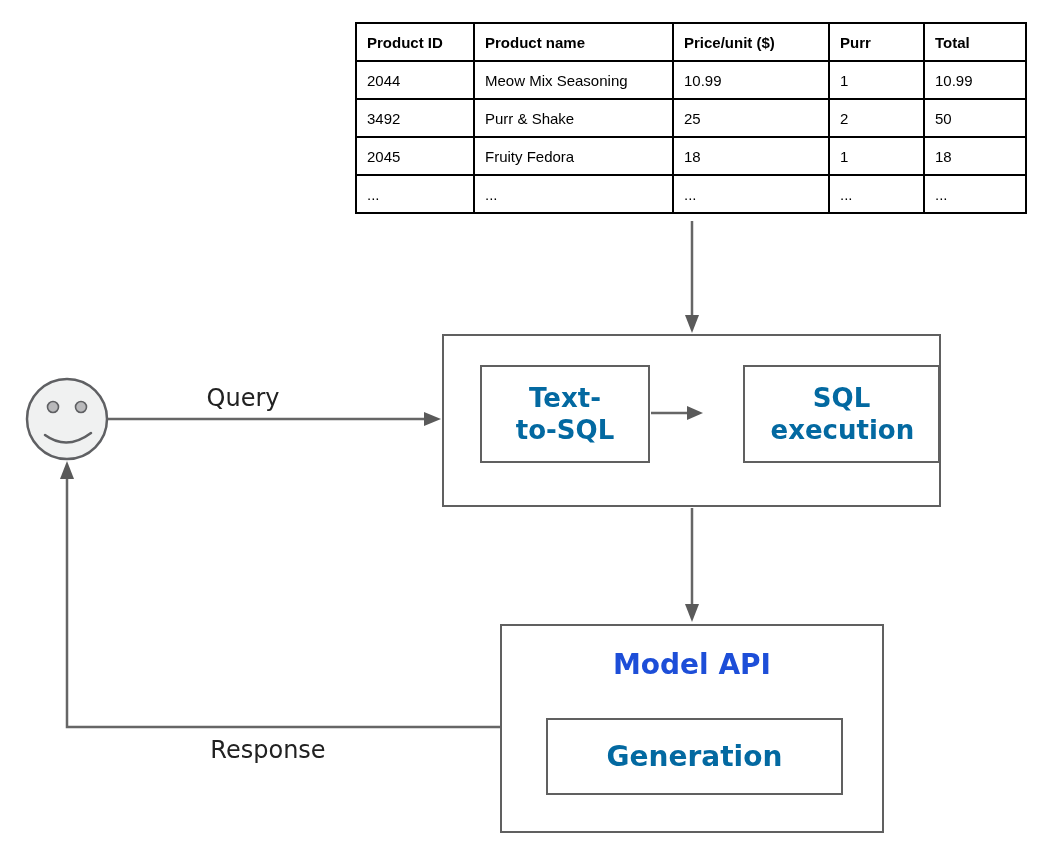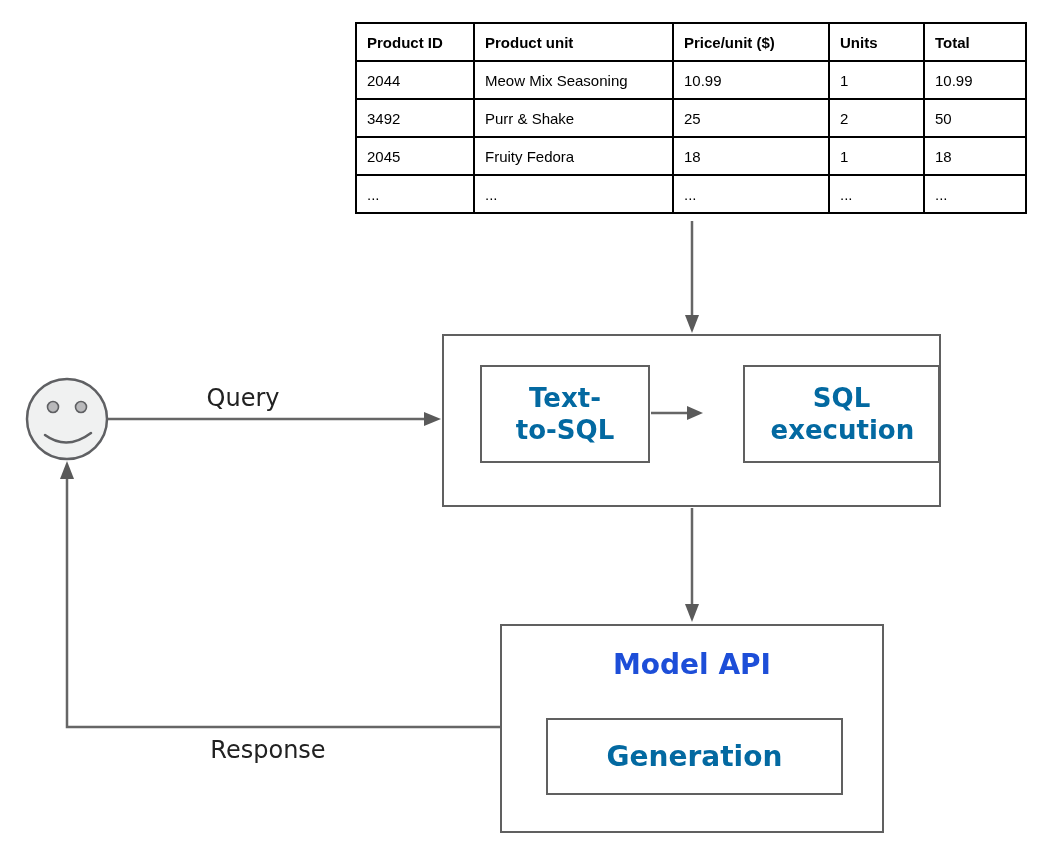--- a/index.html
+++ b/index.html
@@ -98,23 +98,23 @@
     <colgroup>
       <col style="width:118px">
         <col style="width:199px">
         <col style="width:156px">
       <col style="width:95px">
         <col style="width:102px">
     </colgroup>
     <thead>
       <tr>
         <th>Product ID</th>
-        <th>Product unit</th>
+        <th>Product name</th>
         <th>Price/unit ($)</th>
-        <th>Units</th>
+        <th>Purr</th>
         <th>Total</th>
       </tr>
     </thead>
     <tbody>
       <tr>
         <td>2044</td>
         <td>Meow Mix Seasoning</td>
         <td>10.99</td>
         <td>1</td>
         <td>10.99</td>

